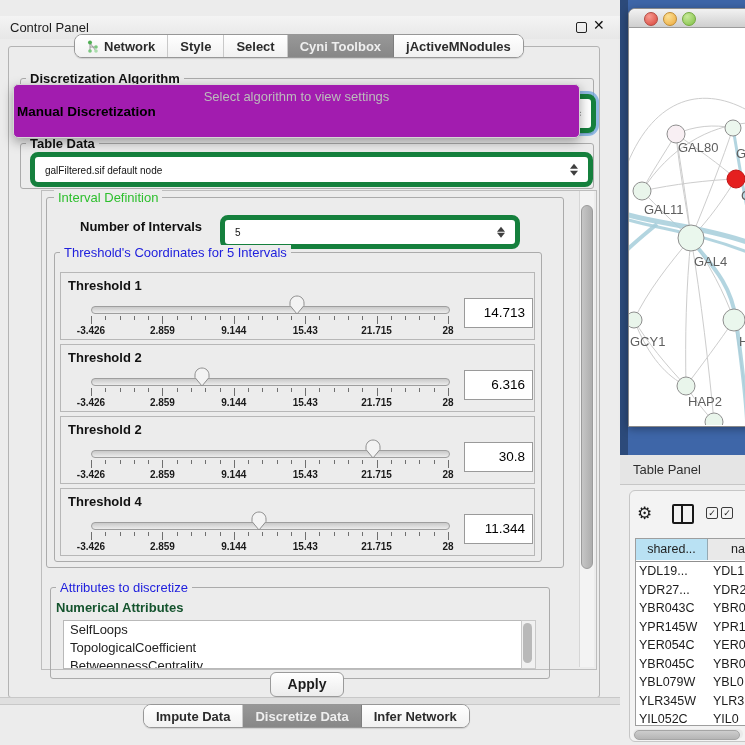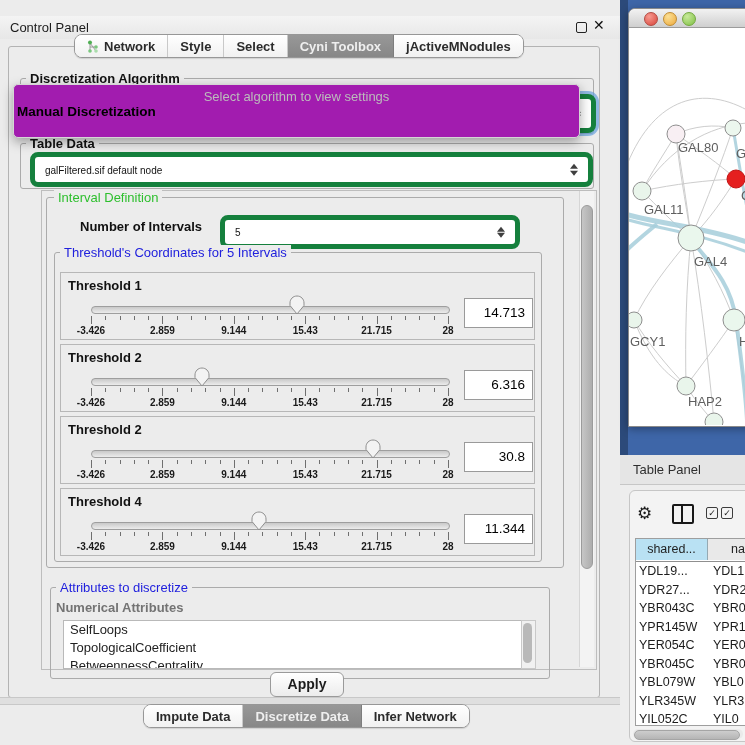--- a/index.html
+++ b/index.html
@@ -358,21 +358,21 @@
         <span class="tick-label" style="left: 40%;">9.144</span>
         <span class="tick-label" style="left: 60%;">15.43</span>
         <span class="tick-label" style="left: 80%;">21.715</span>
         <span class="tick-label" style="left: 100%;">28</span>
       </div>
     <div class="val-box">11.344</div>
   </div>
 
   <div class="group abs" style="left:50px;top:587px;width:498px;height:90px;"></div>
   <div class="group-title t-blue" style="left:56px;top:580px;">Attributes to discretize</div>
-  <div class="abs" style="left:56px;top:600px;font-size:13px;font-weight:bold;color:#737373;">Numerical Attributes</div>
+  <div class="abs" style="left:56px;top:600px;font-size:13px;font-weight:bold;color:#14532d;">Numerical Attributes</div>
   <div id="attr-list" class="abs">
     <div class="attr-item">SelfLoops</div>
     <div class="attr-item">TopologicalCoefficient</div>
     <div class="attr-item">BetweennessCentrality</div>
   </div>
   <div id="attr-scroll" class="abs"></div>
   <div id="attr-thumb" class="abs"></div>
 
   <div id="apply-btn" class="abs">Apply</div>
 

